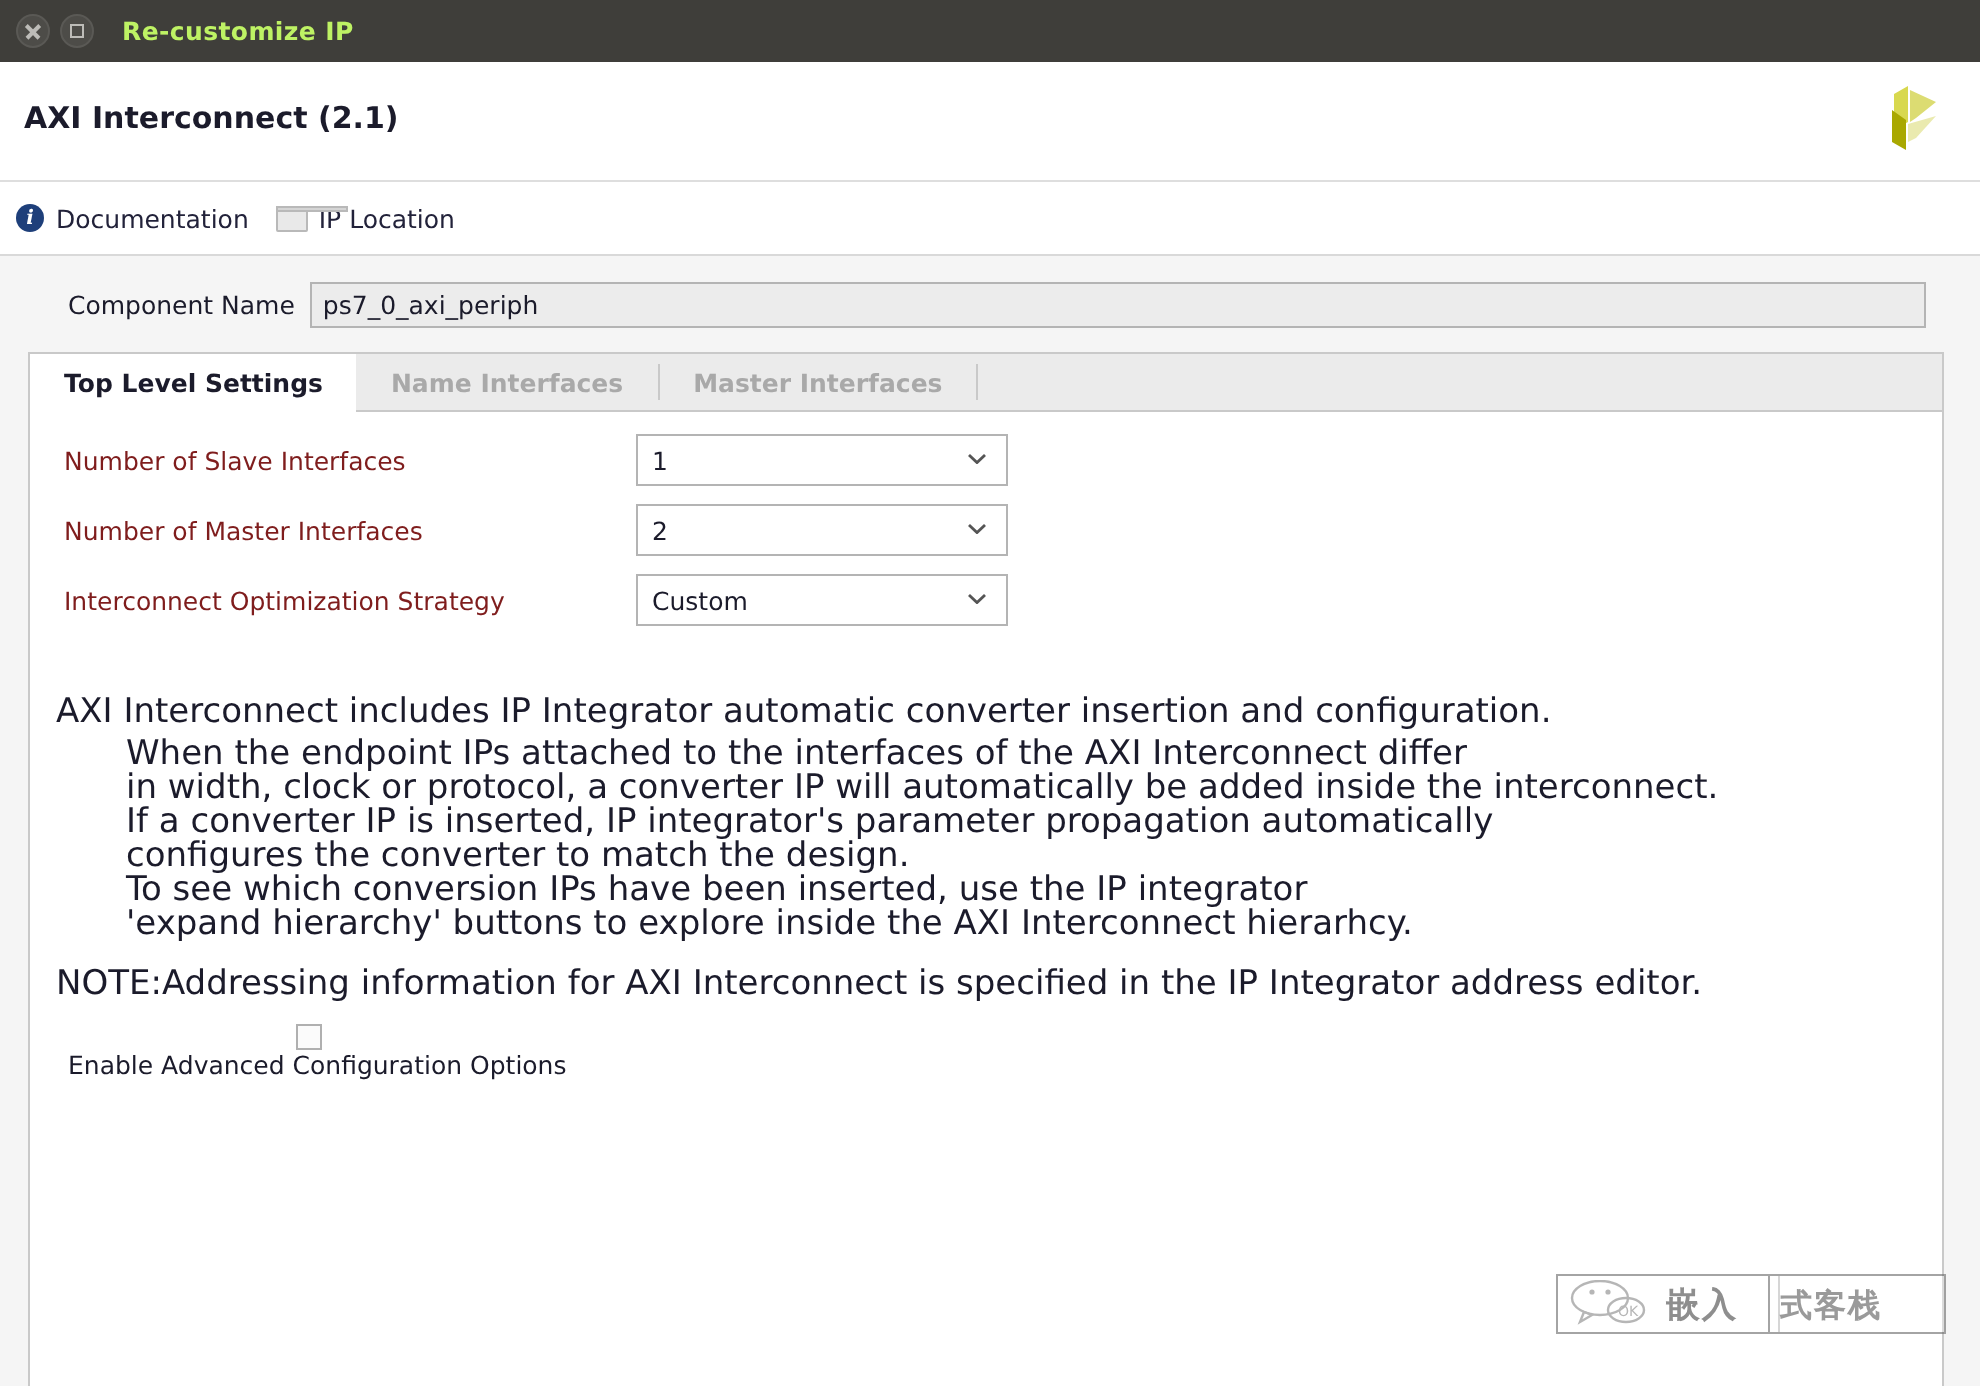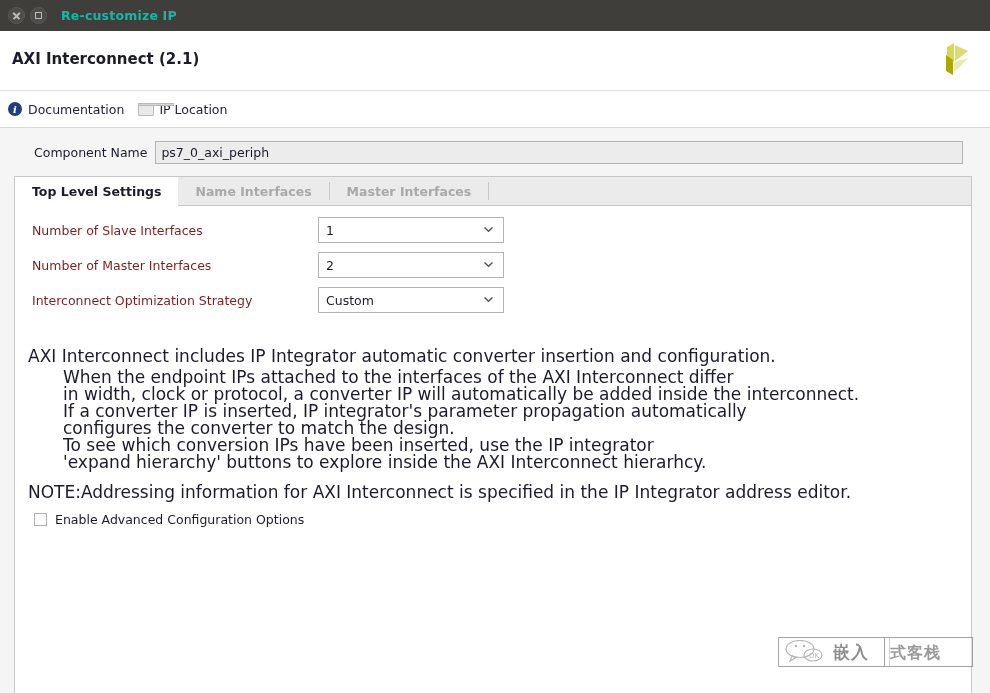--- a/index.html
+++ b/index.html
@@ -49,21 +49,21 @@
   .winbtn.max::before {
     content: "";
     position: absolute;
     left: 4px;
     top: 4px;
     width: 5px;
     height: 5px;
     border: 1.5px solid #bdbcb8;
   }
   .titletext {
-    color: #14b8a6;
+    color: #bef264;
     font-size: 12.5px;
     font-weight: bold;
     margin-left: 9px;
     letter-spacing: 0.2px;
   }
 
   
   .ip-header {
     position: relative;
     height: 59px;
@@ -280,20 +280,21 @@
     white-space: pre;
   }
   .desc.indent { left: 48px; }
 
   .check-row {
     position: absolute;
     left: 19px;
     display: flex;
     align-items: center;
     cursor: pointer;
+    flex-direction: column;
   }
   .checkbox {
     width: 13px;
     height: 13px;
     border: 1px solid #b0b0b0;
     background: #fbfbfb;
     box-sizing: border-box;
     margin-right: 8px;
     flex: none;
   }

